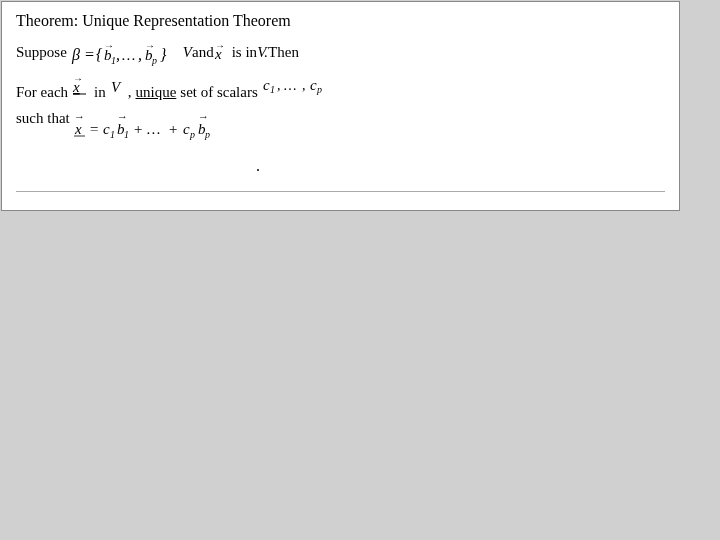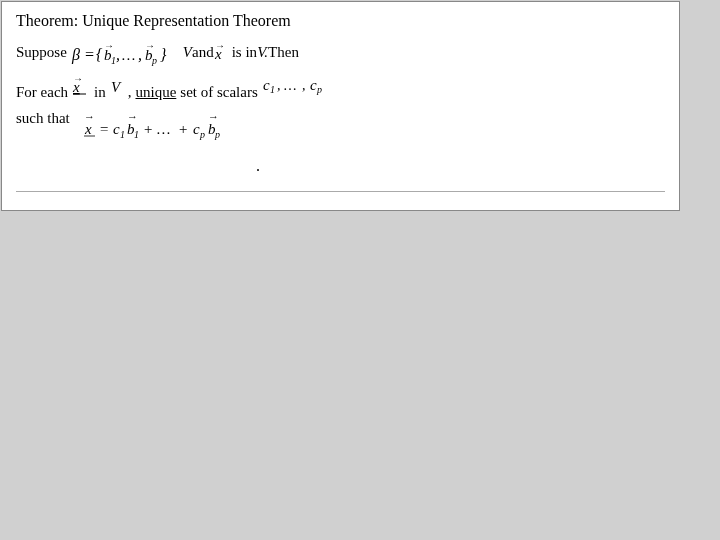--- a/index.html
+++ b/index.html
@@ -83,21 +83,21 @@
     .foreach-line {
       display: flex;
       align-items: flex-end;
       gap: 4px;
       flex-wrap: wrap;
     }
 
     .suchthat-line {
       display: flex;
       align-items: flex-start;
-      gap: 13px;
+      gap: 3px;
       flex-wrap: wrap;
       margin-top: 2px;
     }
   </style>
 </head>
 <body>
 
 <div class="theorem-box">
   <div class="theorem-title">
     <span>Theorem:  Unique Representation Theorem</span>

